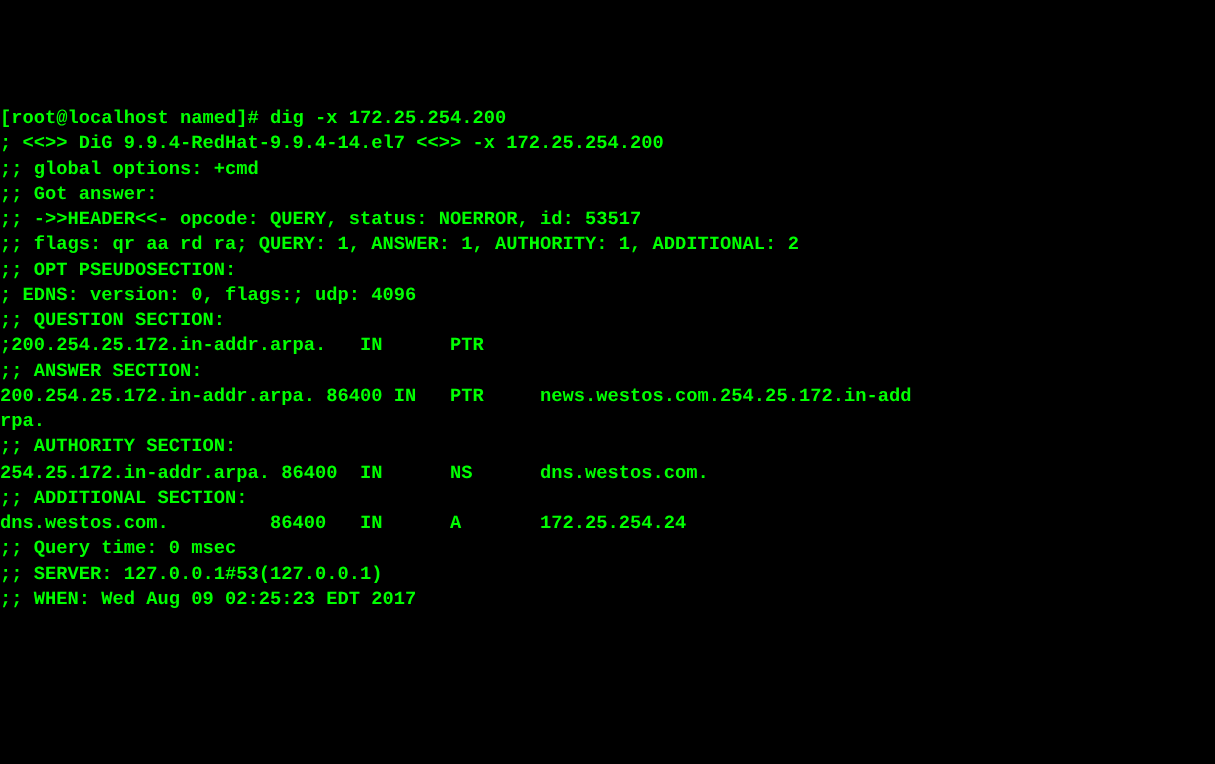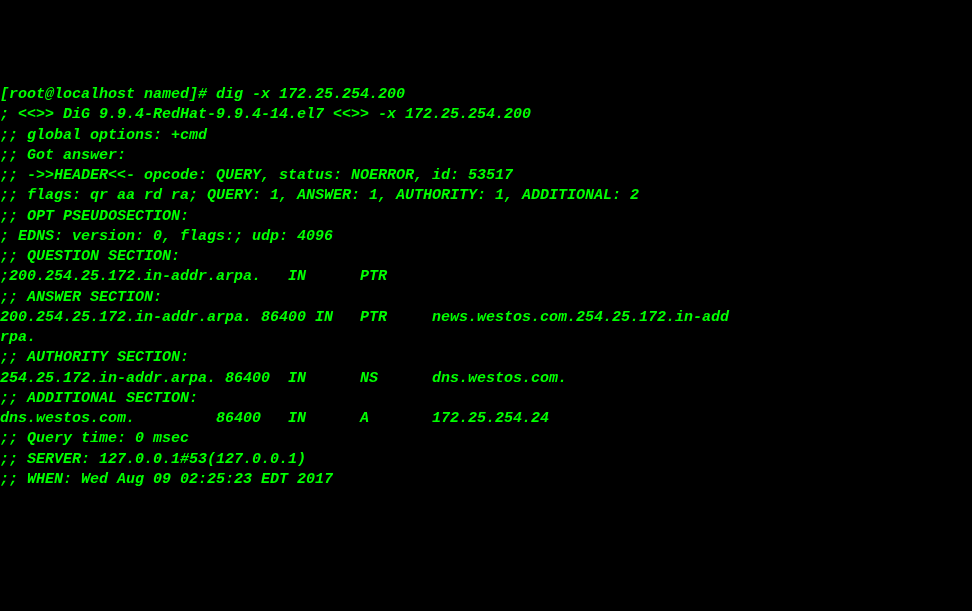--- a/index.html
+++ b/index.html
@@ -9,21 +9,21 @@
       background: #000;
       font-family: "Courier New", monospace;
       font-size: 15px;
       font-weight: bold;
       color: #00ff00;
       padding: 4px 0 0 0;
       overflow: hidden;
       line-height: 1.35;
       white-space: pre;
     }
-    .line { display: block; font-style: italic; }
+    .line { display: block; }
   </style>
 </head>
 <body>
 
 
 
 <div><span class="line">[root@localhost named]# dig -x 172.25.254.200</span><span class="line"></span><span class="line">; &lt;&lt;&gt;&gt; DiG 9.9.4-RedHat-9.9.4-14.el7 &lt;&lt;&gt;&gt; -x 172.25.254.200</span><span class="line">;; global options: +cmd</span><span class="line">;; Got answer:</span><span class="line">;; -&gt;&gt;HEADER&lt;&lt;- opcode: QUERY, status: NOERROR, id: 53517</span><span class="line">;; flags: qr aa rd ra; QUERY: 1, ANSWER: 1, AUTHORITY: 1, ADDITIONAL: 2</span><span class="line"></span><span class="line">;; OPT PSEUDOSECTION:</span><span class="line">; EDNS: version: 0, flags:; udp: 4096</span><span class="line">;; QUESTION SECTION:</span><span class="line">;200.254.25.172.in-addr.arpa.   IN      PTR</span><span class="line"></span><span class="line">;; ANSWER SECTION:</span><span class="line">200.254.25.172.in-addr.arpa. 86400 IN   PTR     news.westos.com.254.25.172.in-add</span><span class="line">rpa.</span><span class="line"></span><span class="line">;; AUTHORITY SECTION:</span><span class="line">254.25.172.in-addr.arpa. 86400  IN      NS      dns.westos.com.</span><span class="line"></span><span class="line">;; ADDITIONAL SECTION:</span><span class="line">dns.westos.com.         86400   IN      A       172.25.254.24</span><span class="line"></span><span class="line">;; Query time: 0 msec</span><span class="line">;; SERVER: 127.0.0.1#53(127.0.0.1)</span><span class="line">;; WHEN: Wed Aug 09 02:25:23 EDT 2017</span></div>
 
 
 

